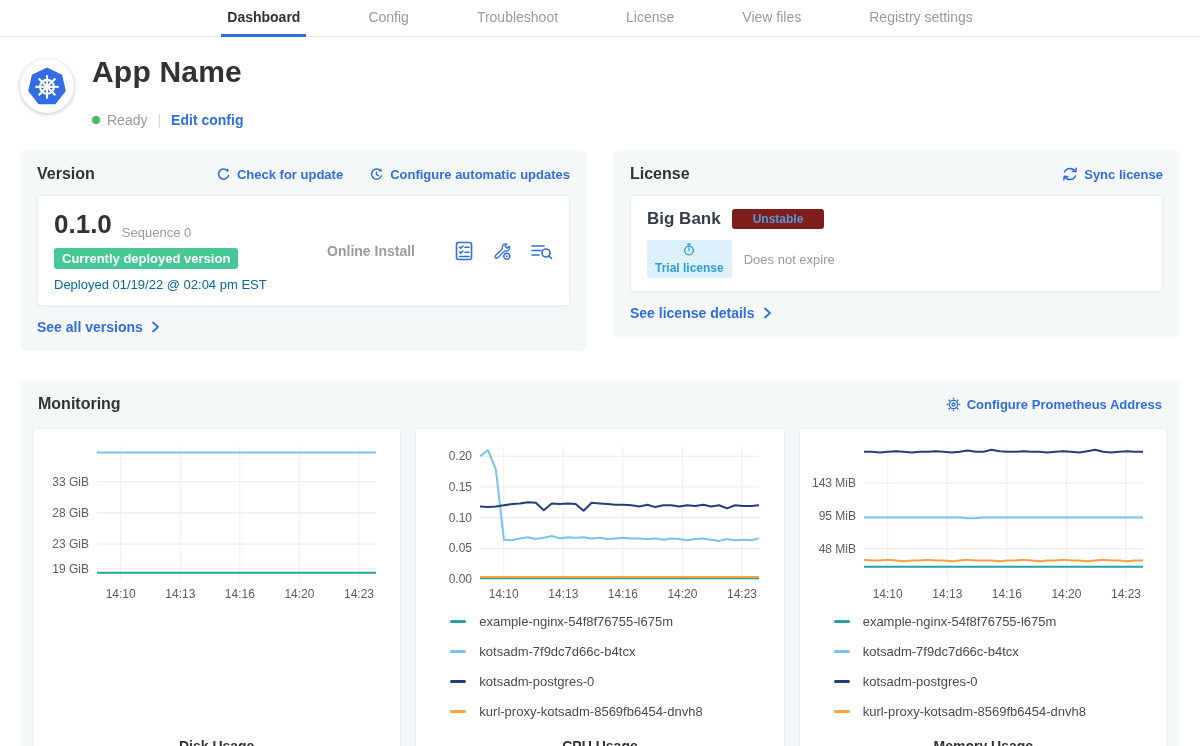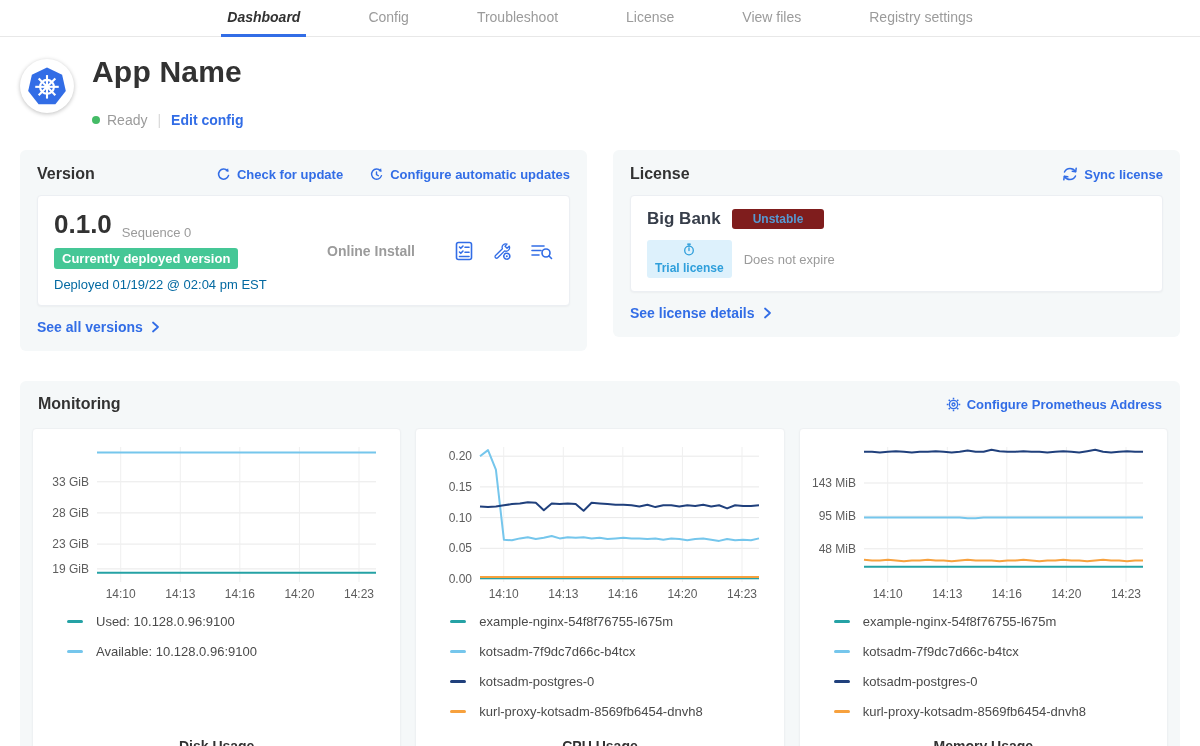--- a/index.html
+++ b/index.html
@@ -4,21 +4,21 @@
 <style>
   * { box-sizing: border-box; margin: 0; padding: 0; }
   html,body { width: 1200px; height: 746px; background: #ffffff;
     font-family: "Liberation Sans", sans-serif; color: #323232; overflow: hidden; }
 
   
   .topnav { height: 37px; border-bottom: 1px solid #e8e8e8; display: flex;
     justify-content: center; align-items: stretch; gap: 56px; background:#fff; }
   .tab { display:flex; align-items:center; font-size:14px; color:#9b9b9b;
     padding: 0 6px; cursor:pointer; border-bottom: 3px solid transparent; margin-bottom:-1px; }
-  .tab.active { color:#323232; font-weight:700; border-bottom-color:#326DE6;font-style:italic; }
+  .tab.active { color:#323232; font-weight:700; border-bottom-color:#326DE6; }
 
   .page { padding: 16px 20px 0 20px; }
 
   
   .app-header { display:flex; align-items:flex-start; gap:18px; margin-top:2px; }
   .app-logo { width:54px; height:54px; border-radius:50%; background:#fff;
     box-shadow: 0 1px 4px rgba(0,0,0,0.25); display:flex; align-items:center;
     justify-content:center; flex:0 0 auto; margin-top:4px; }
   .app-title { font-size:30px; font-weight:700; letter-spacing:0.2px; }
   .app-status-row { display:flex; align-items:center; gap:10px; margin-top:23px; font-size:14px; }
@@ -266,30 +266,20 @@
             <text x="139.3" y="159" text-anchor="middle" font-size="12" fill="#5d5d5d" font-family="Liberation Sans, sans-serif">14:13</text>
             <line x1="198.8" x2="198.8" y1="8" y2="143" stroke="#efefef" stroke-width="1"></line>
             <text x="198.8" y="159" text-anchor="middle" font-size="12" fill="#5d5d5d" font-family="Liberation Sans, sans-serif">14:16</text>
             <line x1="258.4" x2="258.4" y1="8" y2="143" stroke="#efefef" stroke-width="1"></line>
             <text x="258.4" y="159" text-anchor="middle" font-size="12" fill="#5d5d5d" font-family="Liberation Sans, sans-serif">14:20</text>
             <line x1="318.0" x2="318.0" y1="8" y2="143" stroke="#efefef" stroke-width="1"></line>
             <text x="318.0" y="159" text-anchor="middle" font-size="12" fill="#5d5d5d" font-family="Liberation Sans, sans-serif">14:23</text>
             <polyline points="56.0,133.7 68.1,133.7 80.3,133.7 92.4,133.7 104.5,133.7 116.7,133.7 128.8,133.7 140.9,133.7 153.0,133.7 165.2,133.7 177.3,133.7 189.4,133.7 201.6,133.7 213.7,133.7 225.8,133.7 238.0,133.7 250.1,133.7 262.2,133.7 274.3,133.7 286.5,133.7 298.6,133.7 310.7,133.7 322.9,133.7 335.0,133.7" fill="none" stroke="#25a2a5" stroke-width="2" stroke-linejoin="round"></polyline>
             <polyline points="56.0,13.6 68.1,13.6 80.3,13.6 92.4,13.6 104.5,13.6 116.7,13.6 128.8,13.6 140.9,13.6 153.0,13.6 165.2,13.6 177.3,13.6 189.4,13.6 201.6,13.6 213.7,13.6 225.8,13.6 238.0,13.6 250.1,13.6 262.2,13.6 274.3,13.6 286.5,13.6 298.6,13.6 310.7,13.6 322.9,13.6 335.0,13.6" fill="none" stroke="#75c6ec" stroke-width="2" stroke-linejoin="round"></polyline>
           </svg>
-        <div class="legend">
-            <div class="legend-item">
-              <span class="legend-dash" style="background: rgb(37, 162, 165);"></span>
-              <span class="legend-label">Used: 10.128.0.96:9100</span>
-            </div>
-            <div class="legend-item">
-              <span class="legend-dash" style="background: rgb(117, 198, 236);"></span>
-              <span class="legend-label">Available: 10.128.0.96:9100</span>
-            </div>
-          </div>
         <div class="chart-title">Disk Usage</div>
       </div>
       <div class="chart-card">
         <svg class="chart-svg" width="345" height="165" viewBox="0 0 345 165">
             <line x1="56" x2="335" y1="139.9" y2="139.9" stroke="#e9e9e9" stroke-width="1"></line>
             <text x="48" y="143.9" text-anchor="end" font-size="12" fill="#5d5d5d" font-family="Liberation Sans, sans-serif">0.00</text>
             <line x1="56" x2="335" y1="109.3" y2="109.3" stroke="#e9e9e9" stroke-width="1"></line>
             <text x="48" y="113.3" text-anchor="end" font-size="12" fill="#5d5d5d" font-family="Liberation Sans, sans-serif">0.05</text>
             <line x1="56" x2="335" y1="78.6" y2="78.6" stroke="#e9e9e9" stroke-width="1"></line>
             <text x="48" y="82.6" text-anchor="end" font-size="12" fill="#5d5d5d" font-family="Liberation Sans, sans-serif">0.10</text>

